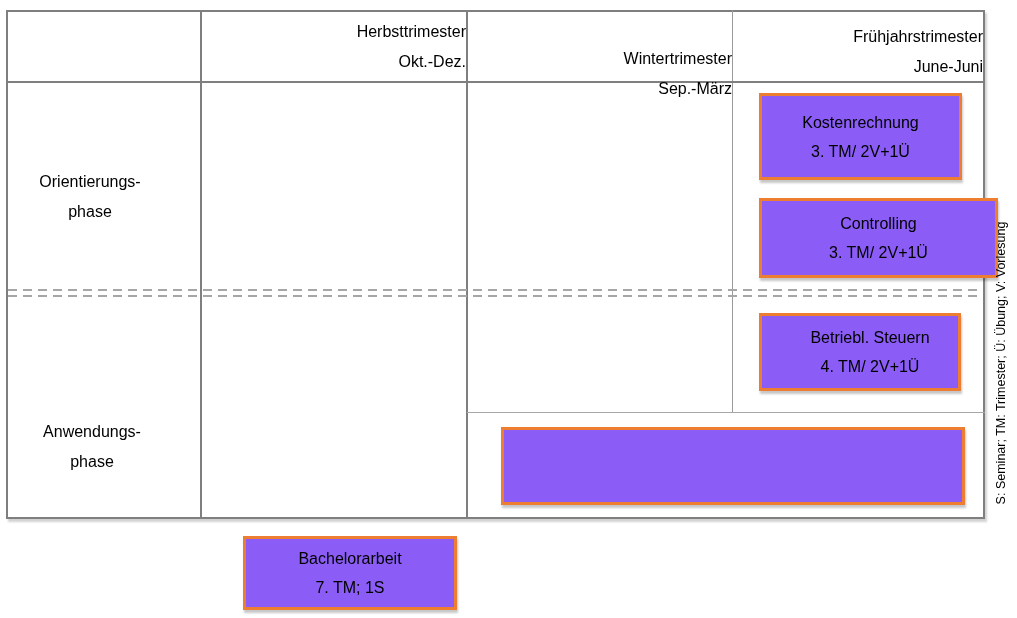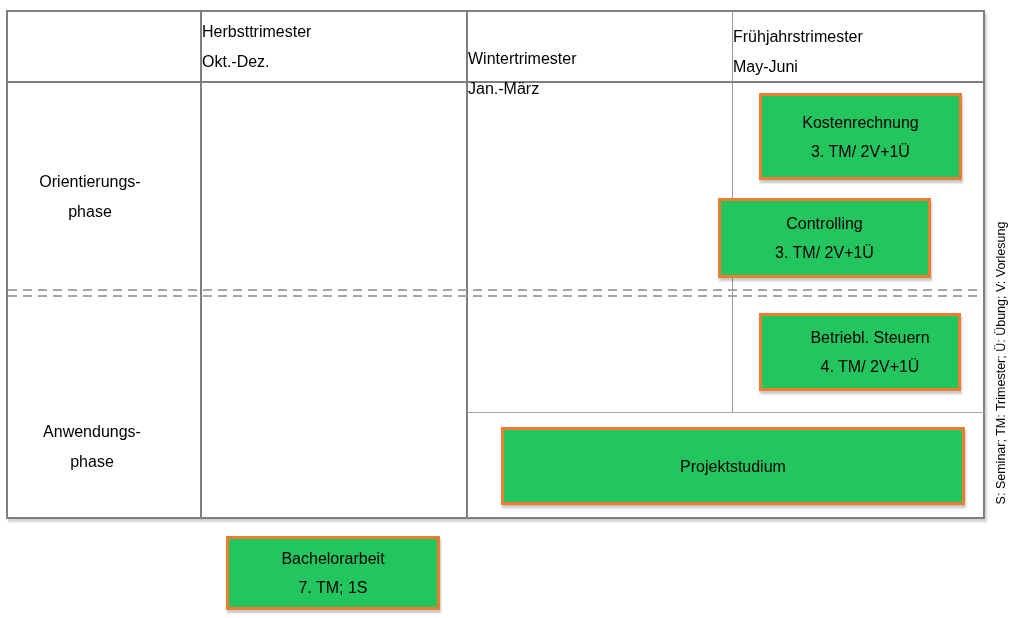--- a/index.html
+++ b/index.html
@@ -38,21 +38,21 @@
     left: 8px; width: 975px; height: 2px;
     background: repeating-linear-gradient(90deg, #a6a6a6 0 9px, transparent 9px 15px);
   }
   .dash-line.d1 { top: 289px; }
   .dash-line.d2 { top: 295px; }
   
   .cell {
     position: absolute;
     display: flex;
     flex-direction: column;
-    align-items: flex-start;
+    align-items: flex-end;
     justify-content: center;
     font-size: 16px;
     line-height: 30px;
     text-align: center;
   }
   .hdr-herbst    { left: 202px; top: 12px; width: 264px; height: 69px; }
   .hdr-winter    { left: 468px; top: 12px; width: 264px; height: 69px; margin-top: 27px; }
   .hdr-fruehjahr { left: 733px; top: 12px; width: 250px; height: 80px; }
   .phase-label {
     position: absolute;
@@ -62,37 +62,37 @@
     font-size: 16px;
     line-height: 30px;
     text-align: center;
     box-sizing: border-box;
   }
   .phase-orientierung { left: 8px; top: 83px;  width: 164px; height: 206px; padding-top: 84px; }
   .phase-anwendung    { left: 8px; top: 297px; width: 168px; height: 220px; padding-top: 120px; }
   
   .course-box {
     position: absolute;
-    background: #22c55e;
+    background: #8b5cf6;
     border: 3px solid #ed7d31;
     box-sizing: border-box;
     display: flex;
     flex-direction: column;
     align-items: center;
     justify-content: center;
     font-size: 16px;
     line-height: 29px;
     text-align: center;
     box-shadow: 1px 3px 2px rgba(0,0,0,0.22);
   }
   .box-kostenrechnung { left: 759px; top: 93px;  width: 203px; height: 87px; }
-  .box-controlling    { left: 718px; top: 198px; width: 213px; height: 80px; }
+  .box-controlling    { left: 759px; top: 198px; width: 239px; height: 80px; }
   .box-steuern        { left: 759px; top: 313px; width: 202px; height: 78px; padding-left: 20px; }
   .box-projekt        { left: 501px; top: 427px; width: 464px; height: 78px; }
-  .box-bachelor       { left: 226px; top: 536px; width: 214px; height: 74px; }
+  .box-bachelor       { left: 243px; top: 536px; width: 214px; height: 74px; }
   
   .legend-vertical {
     position: absolute;
     left: 851px; top: 355px;
     width: 300px; height: 16px;
     transform: rotate(-90deg);
     transform-origin: center center;
     font-size: 12.5px;
     line-height: 16px;
     text-align: center;
@@ -112,25 +112,25 @@
   <div class="hline sub-line"></div>
   <div class="dash-line d1"></div>
   <div class="dash-line d2"></div>
 
   <div class="cell hdr-herbst">
     <span>Herbsttrimester</span>
     <span>Okt.-Dez.</span>
   </div>
   <div class="cell hdr-winter">
     <span>Wintertrimester</span>
-    <span>Jan.-März</span>
+    <span>Sep.-März</span>
   </div>
   <div class="cell hdr-fruehjahr">
     <span>Frühjahrstrimester</span>
-    <span>May-Juni</span>
+    <span>June-Juni</span>
   </div>
 
   <div class="phase-label phase-orientierung">
     <span>Orientierungs-</span>
     <span>phase</span>
   </div>
   <div class="phase-label phase-anwendung">
     <span>Anwendungs-</span>
     <span>phase</span>
   </div>
@@ -141,21 +141,20 @@
   </div>
   <div class="course-box box-controlling">
     <span>Controlling</span>
     <span>3. TM/ 2V+1Ü</span>
   </div>
   <div class="course-box box-steuern">
     <span>Betriebl. Steuern</span>
     <span>4. TM/ 2V+1Ü</span>
   </div>
   <div class="course-box box-projekt">
-    <span>Projektstudium</span>
   </div>
   <div class="course-box box-bachelor">
     <span>Bachelorarbeit</span>
     <span>7. TM; 1S</span>
   </div>
 
   <div class="legend-vertical">S: Seminar; TM: Trimester; Ü: Übung; V: Vorlesung</div>
 
 </div>
 

